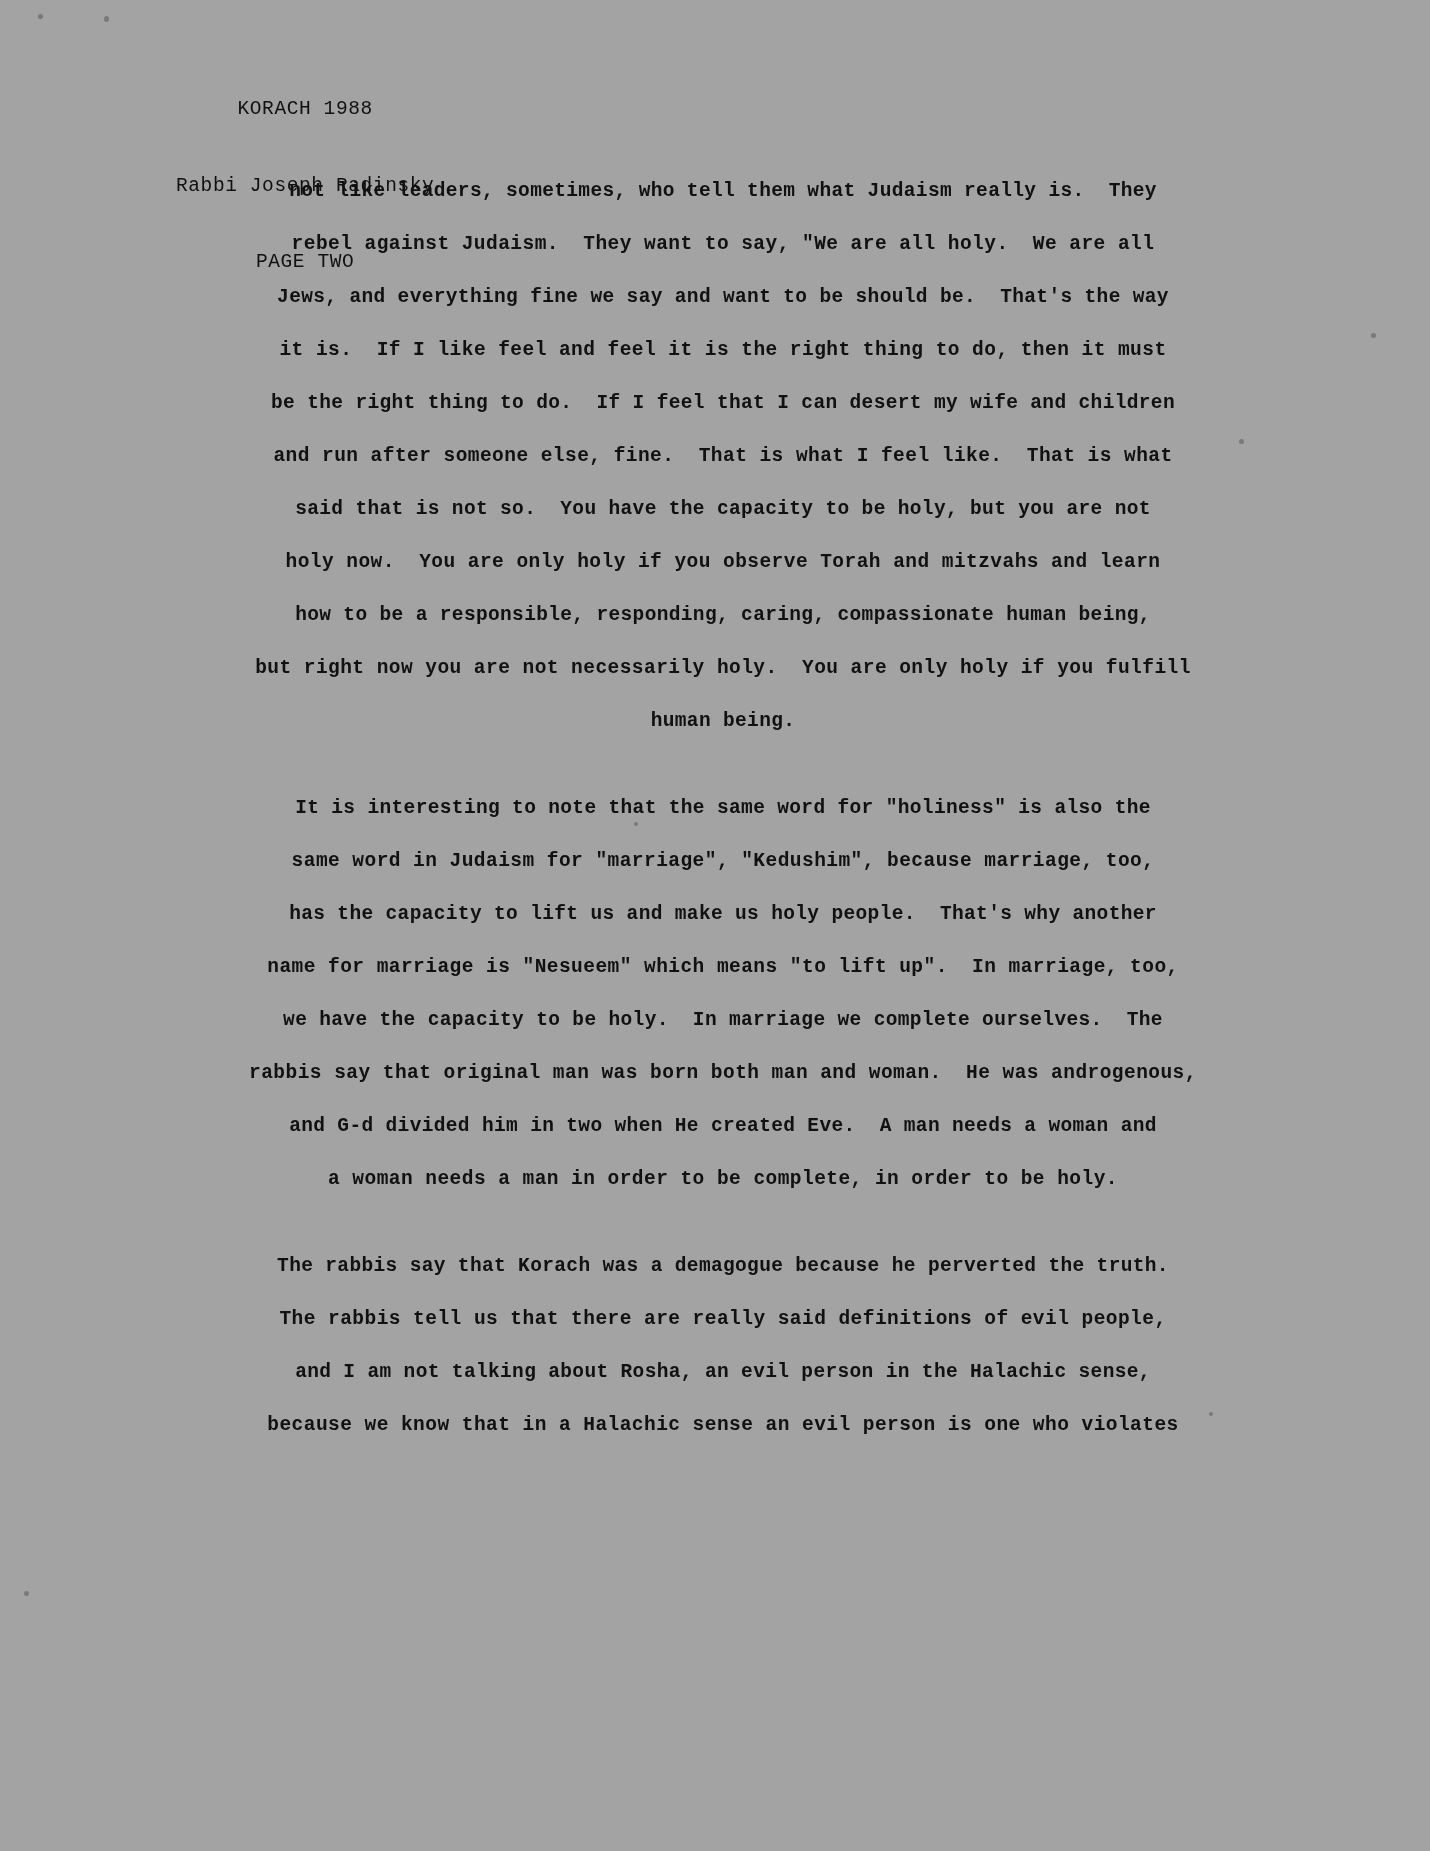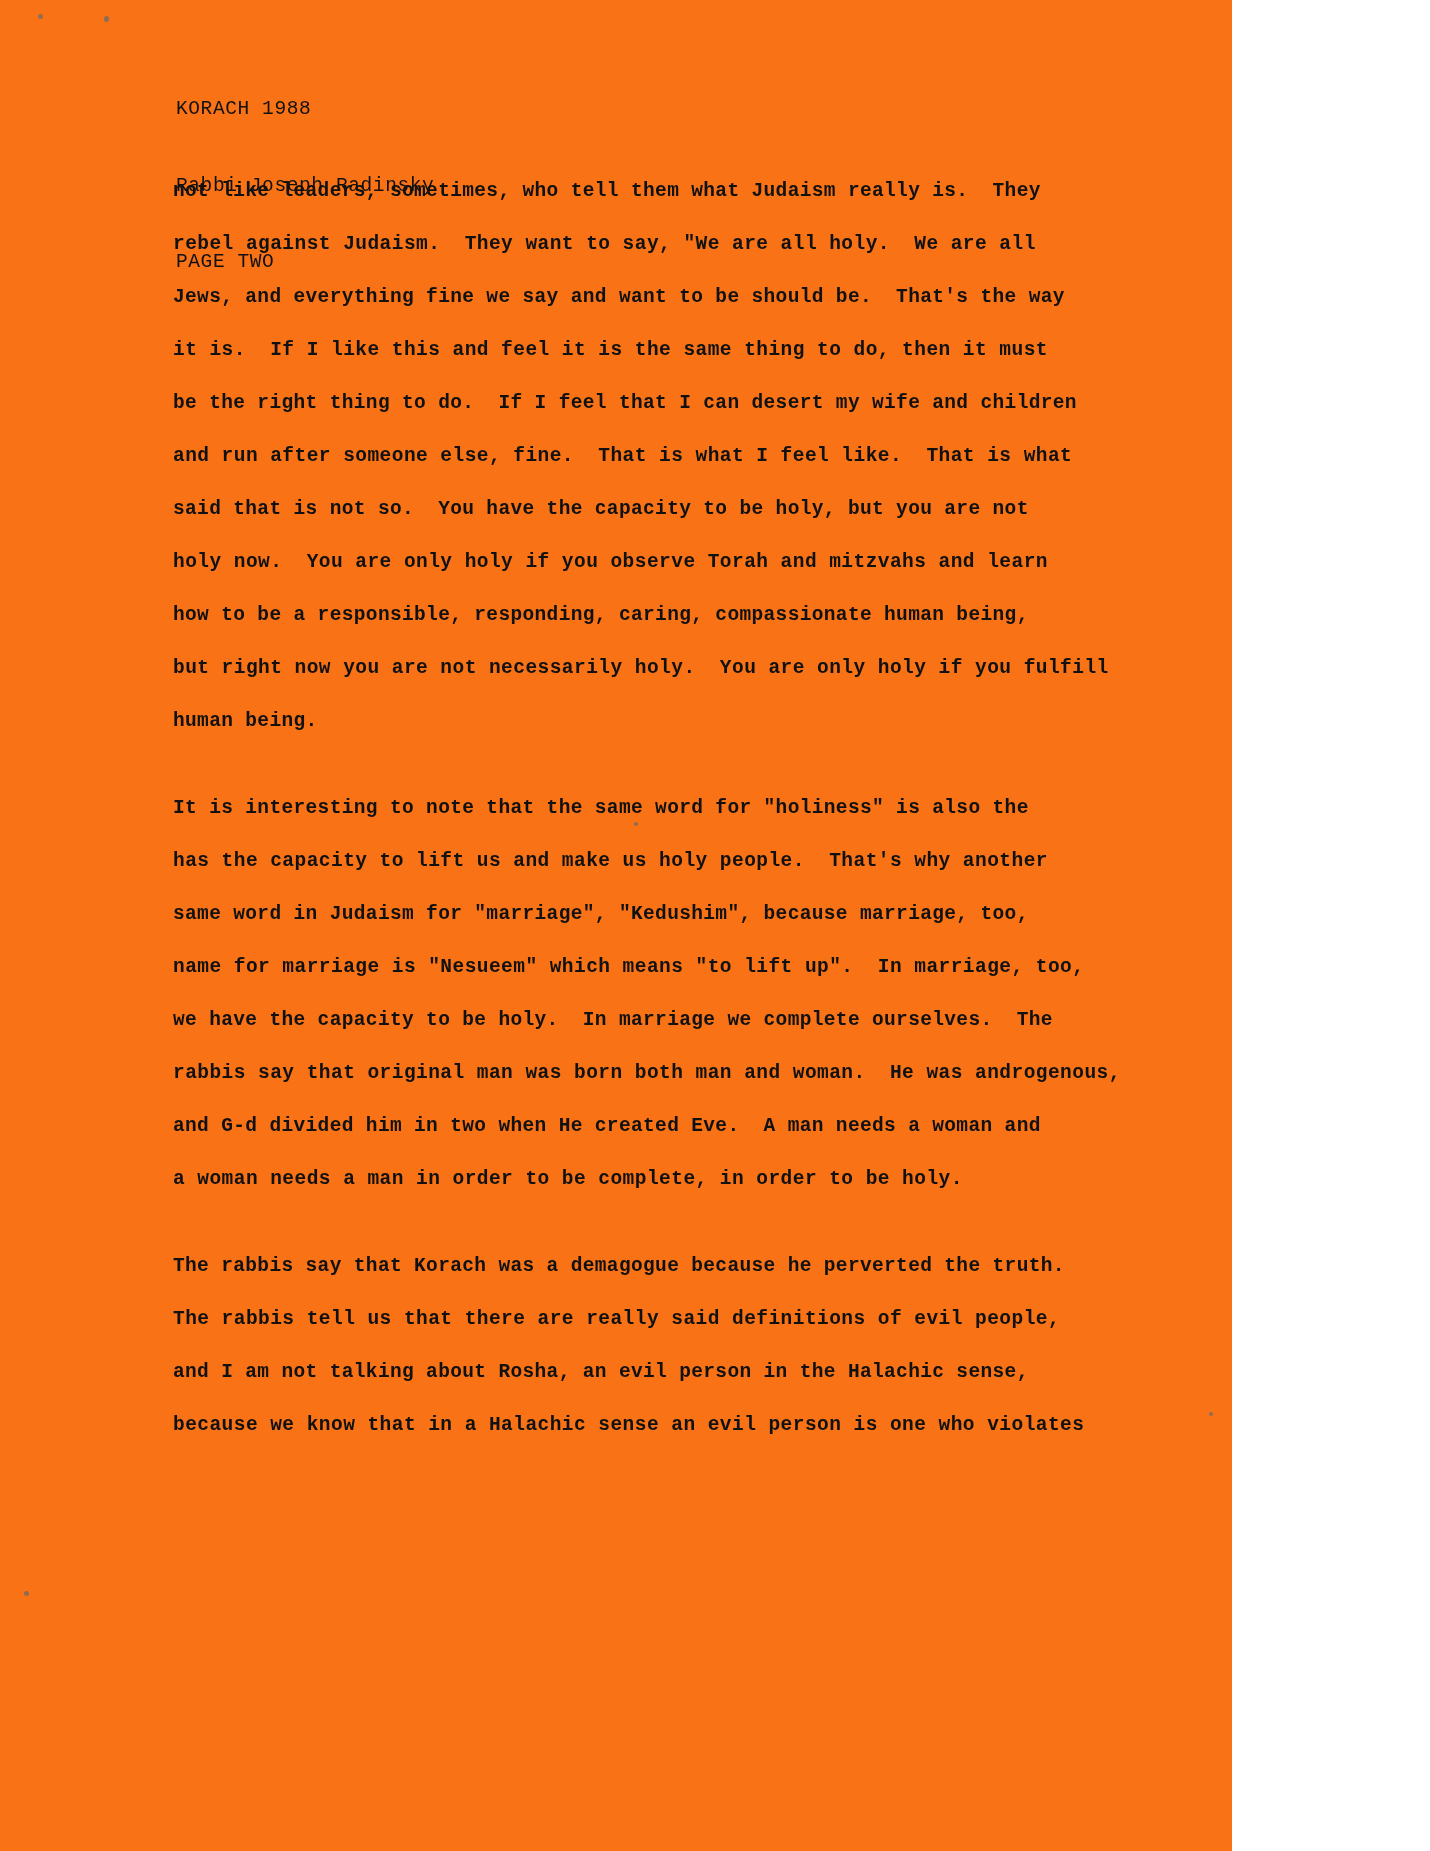--- a/index.html
+++ b/index.html
@@ -2,26 +2,27 @@
 <html><head>
 <meta charset="utf-8">
 <style>
   html, body {
     margin: 0;
     padding: 0;
     background: #ffffff;
   }
   .page {
     position: relative;
-    width: 1232px;
+    width: 1430px;
     height: 1851px;
-    background: #f97316;
+    background: #a3a3a3;
     overflow: hidden;
     font-family: "Liberation Mono", "DejaVu Sans Mono", monospace;
     color: #111111;
+    text-align: center;
   }
   .speck {
     position: absolute;
     background: #6b6b6b;
     border-radius: 50%;
     opacity: 0.75;
   }
   .header {
     position: absolute;
     left: 176px;
@@ -77,33 +78,33 @@
     <div>KORACH 1988</div>
     <div>Rabbi Joseph Radinsky</div>
     <div>PAGE TWO</div>
   </div>
 
   <div class="body-text" id="body-root">
       <div class="para">
         <div class="line">not like leaders, sometimes, who tell them what Judaism really is.  They</div>
         <div class="line">rebel against Judaism.  They want to say, "We are all holy.  We are all</div>
         <div class="line">Jews, and everything fine we say and want to be should be.  That's the way</div>
-        <div class="line">it is.  If I like this and feel it is the same thing to do, then it must</div>
+        <div class="line">it is.  If I like feel and feel it is the right thing to do, then it must</div>
         <div class="line">be the right thing to do.  If I feel that I can desert my wife and children</div>
         <div class="line">and run after someone else, fine.  That is what I feel like.  That is what</div>
         <div class="line">said that is not so.  You have the capacity to be holy, but you are not</div>
         <div class="line">holy now.  You are only holy if you observe Torah and mitzvahs and learn</div>
         <div class="line">how to be a responsible, responding, caring, compassionate human being,</div>
         <div class="line">but right now you are not necessarily holy.  You are only holy if you fulfill</div>
         <div class="line">human being.</div>
       </div>
       <div class="para">
         <div class="line">It is interesting to note that the same word for "holiness" is also the</div>
+        <div class="line">same word in Judaism for "marriage", "Kedushim", because marriage, too,</div>
         <div class="line">has the capacity to lift us and make us holy people.  That's why another</div>
-        <div class="line">same word in Judaism for "marriage", "Kedushim", because marriage, too,</div>
         <div class="line">name for marriage is "Nesueem" which means "to lift up".  In marriage, too,</div>
         <div class="line">we have the capacity to be holy.  In marriage we complete ourselves.  The</div>
         <div class="line">rabbis say that original man was born both man and woman.  He was androgenous,</div>
         <div class="line">and G-d divided him in two when He created Eve.  A man needs a woman and</div>
         <div class="line">a woman needs a man in order to be complete, in order to be holy.</div>
       </div>
       <div class="para">
         <div class="line">The rabbis say that Korach was a demagogue because he perverted the truth.</div>
         <div class="line">The rabbis tell us that there are really said definitions of evil people,</div>
         <div class="line">and I am not talking about Rosha, an evil person in the Halachic sense,</div>

